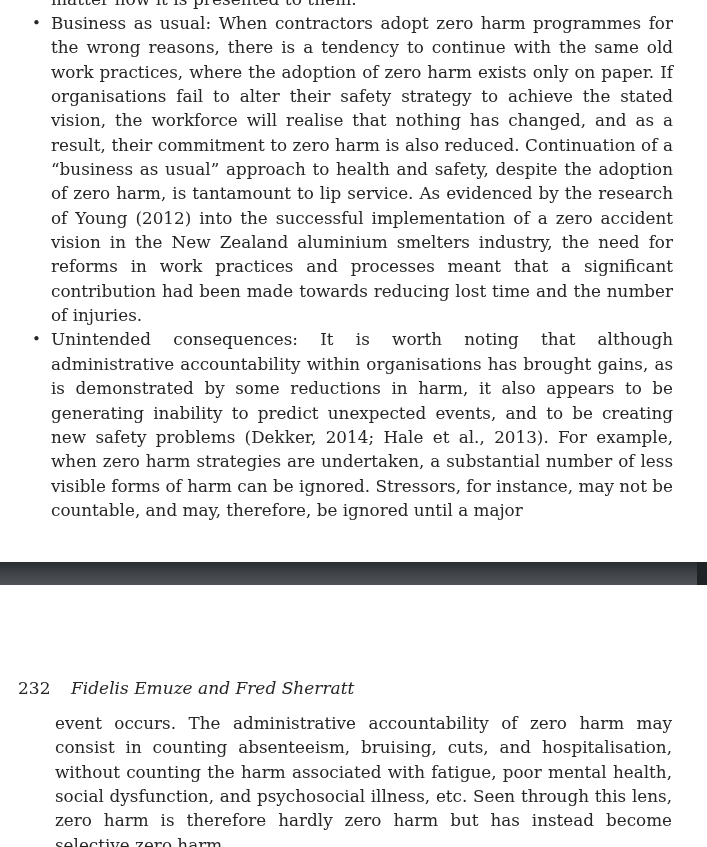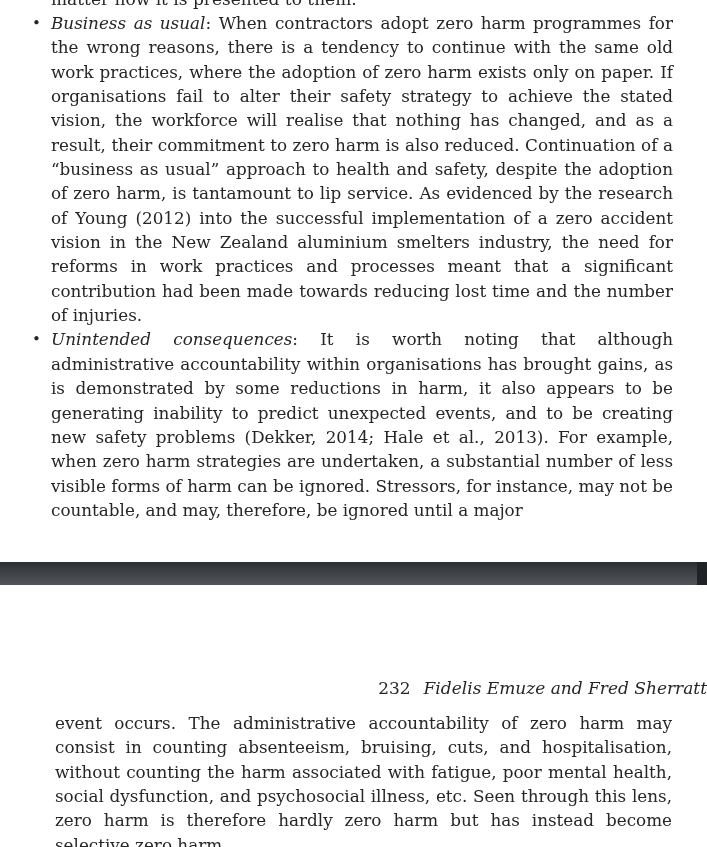--- a/index.html
+++ b/index.html
@@ -43,21 +43,21 @@
     text-align: justify;
     font-size: 16.8px;
     line-height: 24.35px;
   }
   .bullet-glyph {
     position: absolute;
     left: -19px;
     top: 0;
     font-size: 15px;
   }
-  .lead { font-style: italic; }
+  .lead { }
 
   
   .band {
     position: absolute;
     top: 562px; left: 0;
     width: 707px;
     height: 23px;
     background: linear-gradient(to bottom, #2b2f32 0%, #42464a 55%, #50545a 100%);
   }
   .band-right {
@@ -74,21 +74,20 @@
     top: 585px; left: 0;
     width: 707px;
     height: 262px;
     overflow: hidden;
     background: #ffffff;
   }
   .running-header {
     margin: 92px 0 12px 18px;
     font-size: 17px;
     line-height: 22px;
-    text-align: right;
   }
   .page-number {
     display: inline-block;
     min-width: 40px;
   }
   .header-title {
     font-style: italic;
     margin-left: 13px;
   }
   .body-para {

